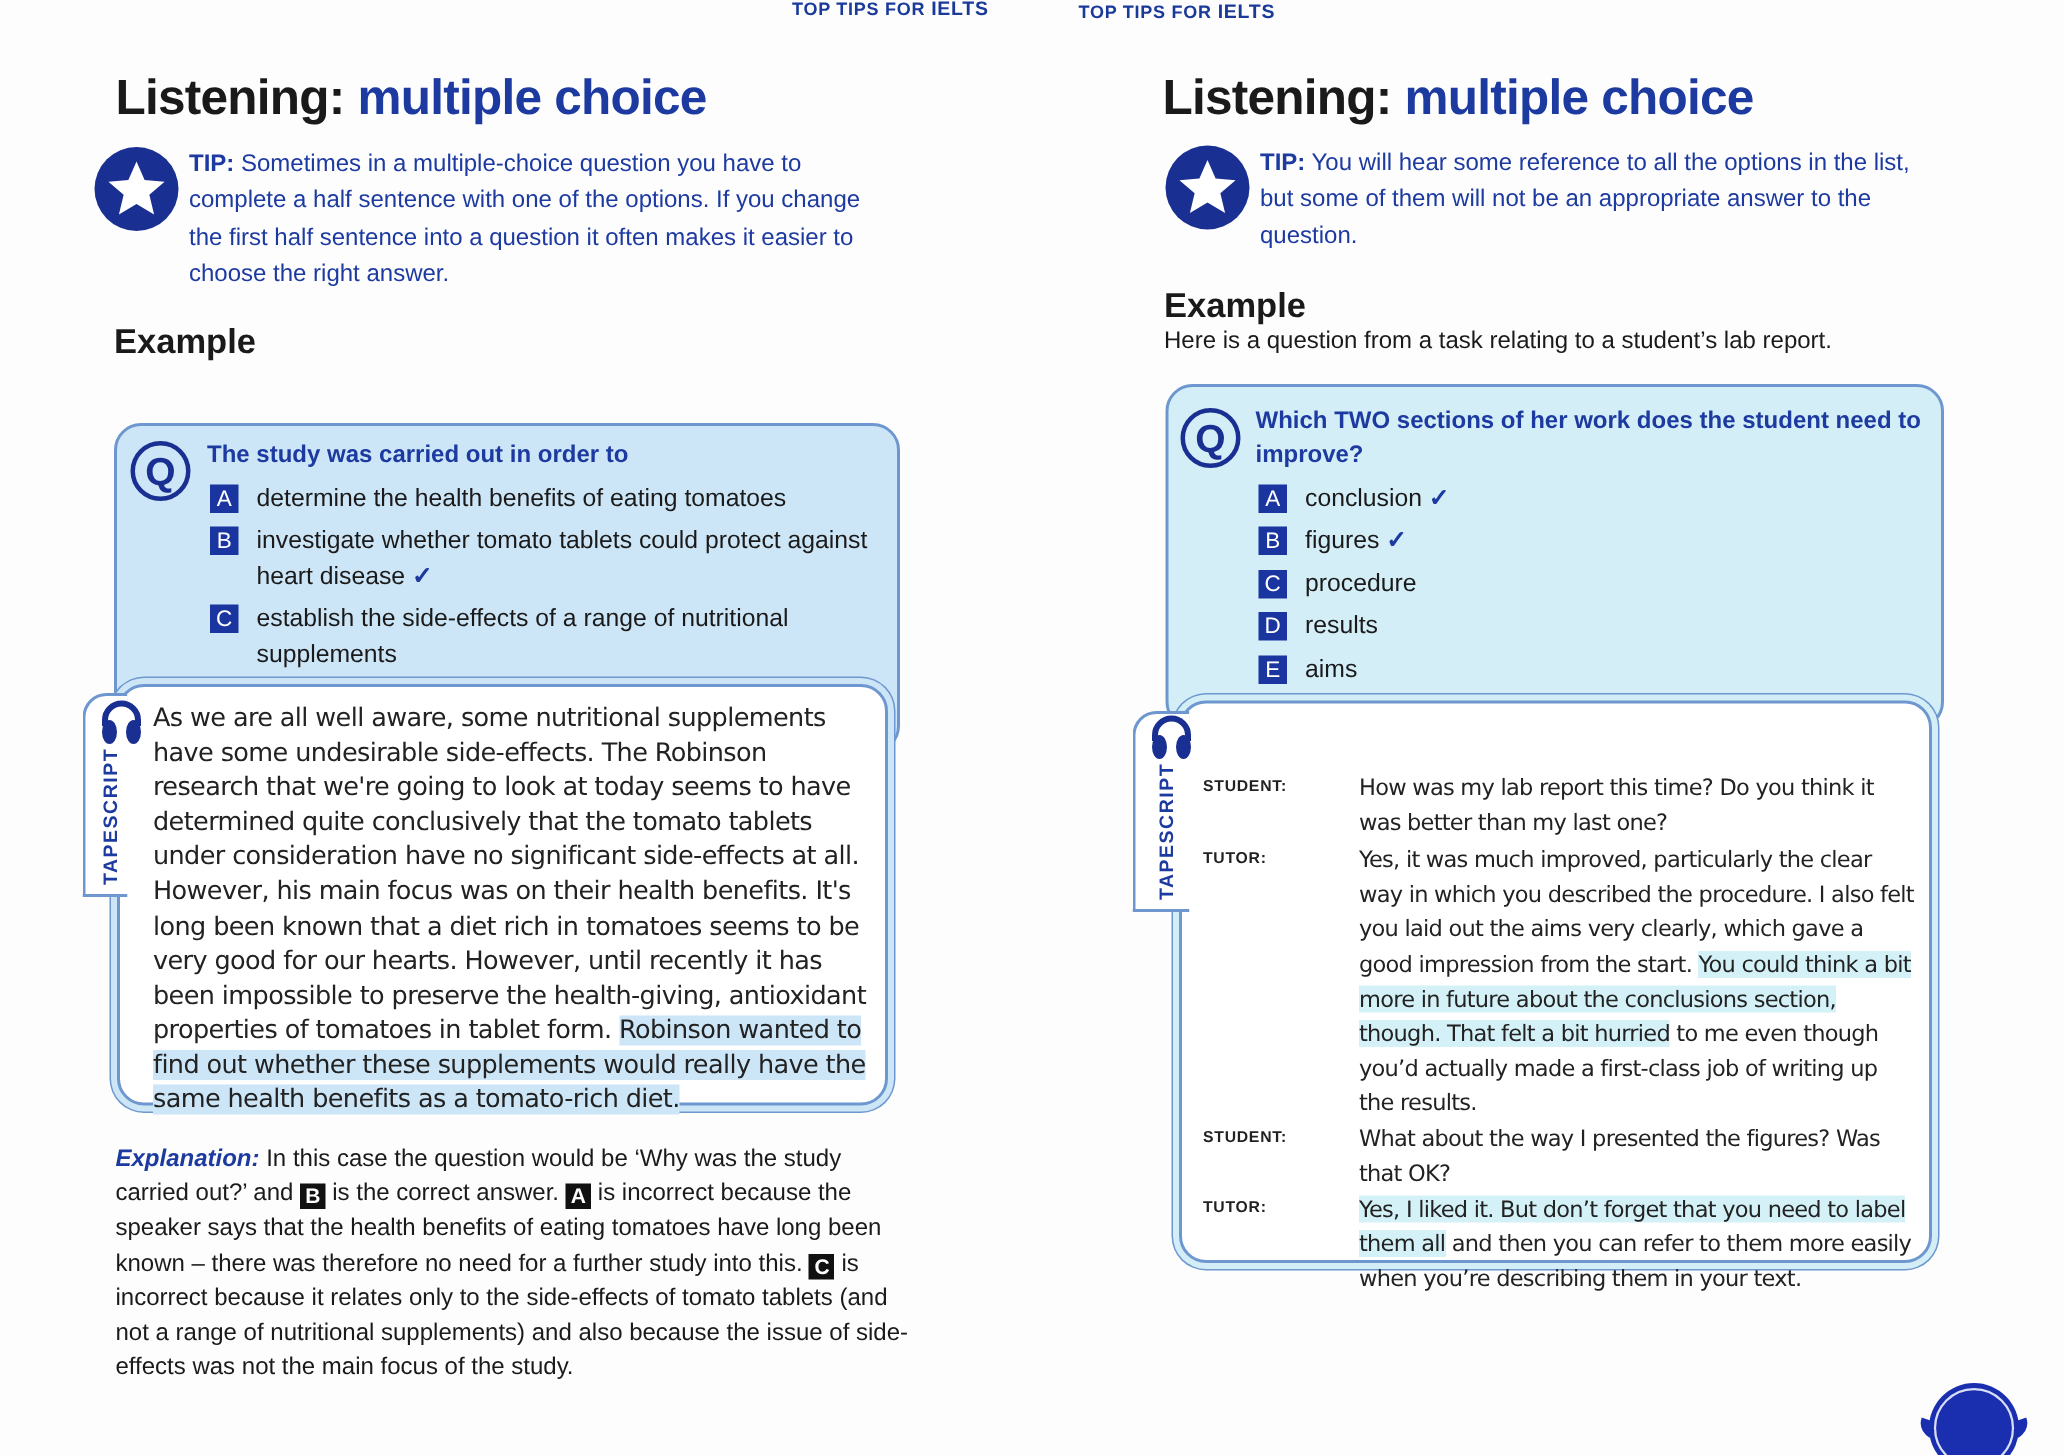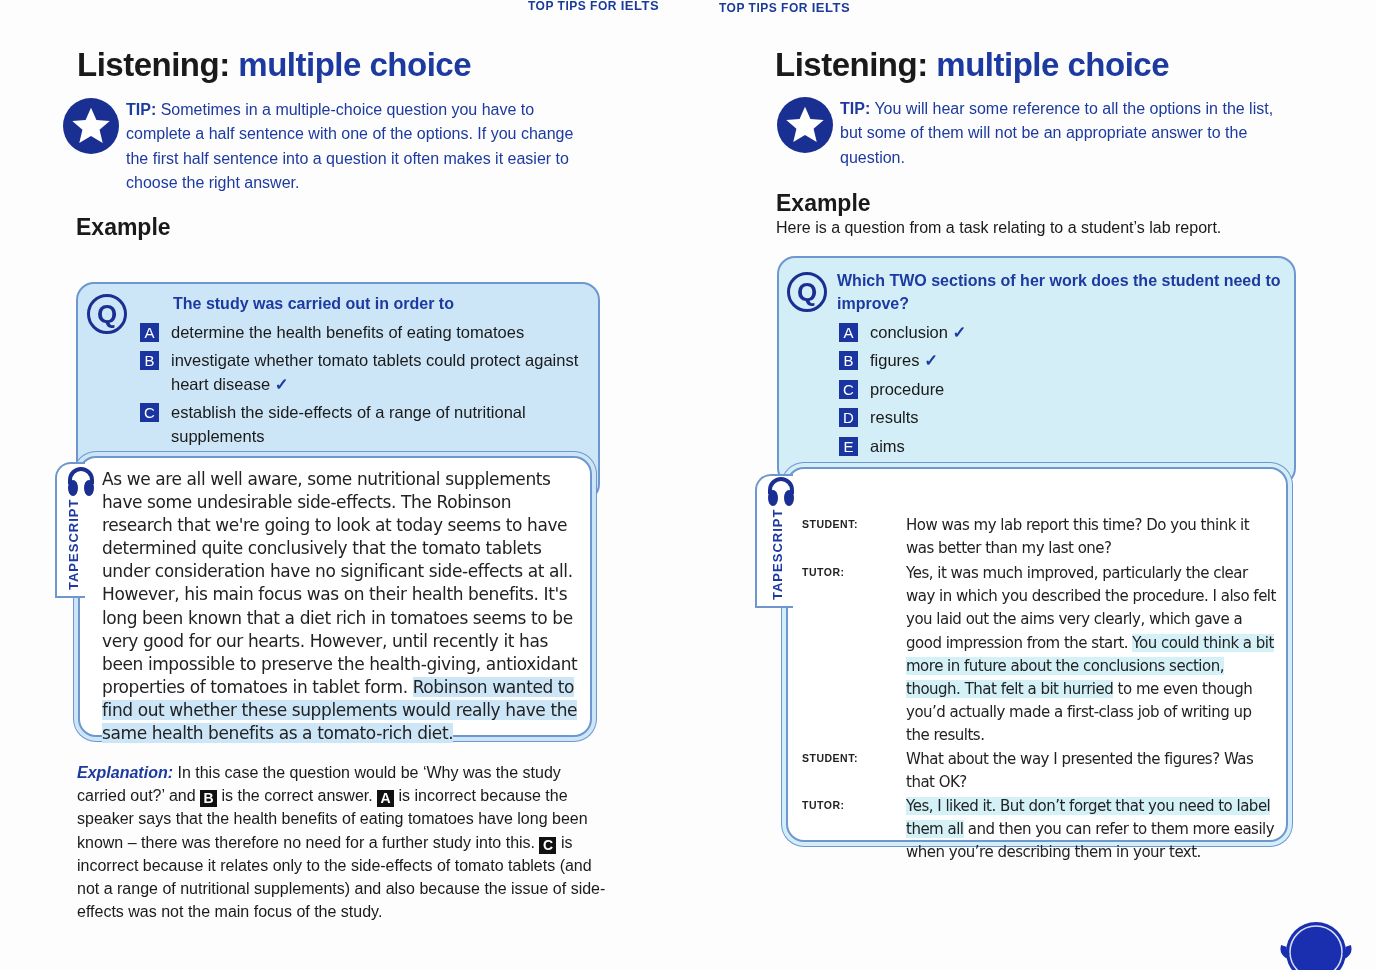--- a/index.html
+++ b/index.html
@@ -57,21 +57,21 @@
           <path fill="#fff" d="M12 1.5l3.1 7.1 7.6.6-5.8 5 1.8 7.5L12 17.7 5.3 21.7l1.8-7.5-5.8-5 7.6-.6z"></path>
         </svg>
     </div>
     <div class="tip-text" style="width:470px;"><b>TIP:</b><span> Sometimes in a multiple-choice question you have to complete a half sentence with one of the options. If you change the first half sentence into a question it often makes it easier to choose the right answer.</span></div>
   </div>
 
   <div class="ex-head" style="left:76px; top:214px;">Example</div>
 
   <div class="qbox" style="left:76px; top:282px; width:524px; height:220px;"></div>
   <div class="q-icon" style="left:87px; top:294px;">Q</div>
-  <div class="q-title" style="left:138px; top:292px;margin-left:35px;">The study was carried out in order to</div>
+  <div class="q-title" style="left:138px; top:292px;">The study was carried out in order to</div>
   <div class="opt" style="left:140px; top:320px; width:460px;">
     <span class="letter">A</span>
       <span>determine the health benefits of eating tomatoes</span>
   </div>
   <div class="opt" style="left:140px; top:348px; width:460px;">
     <span class="letter">B</span>
       <span><span>investigate whether tomato tablets could protect against heart disease</span> <span class="check">✓</span></span>
   </div>
   <div class="opt" style="left:140px; top:400px; width:430px;">
     <span class="letter">C</span>

